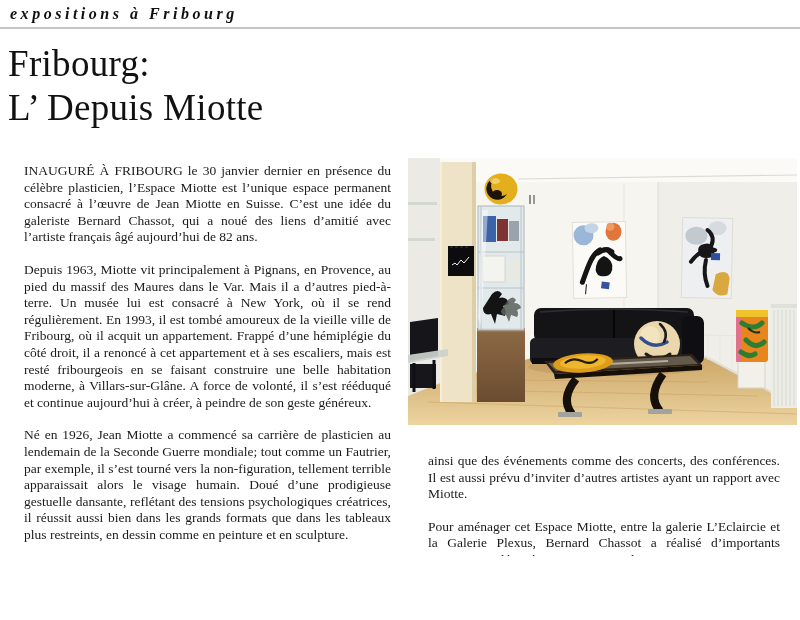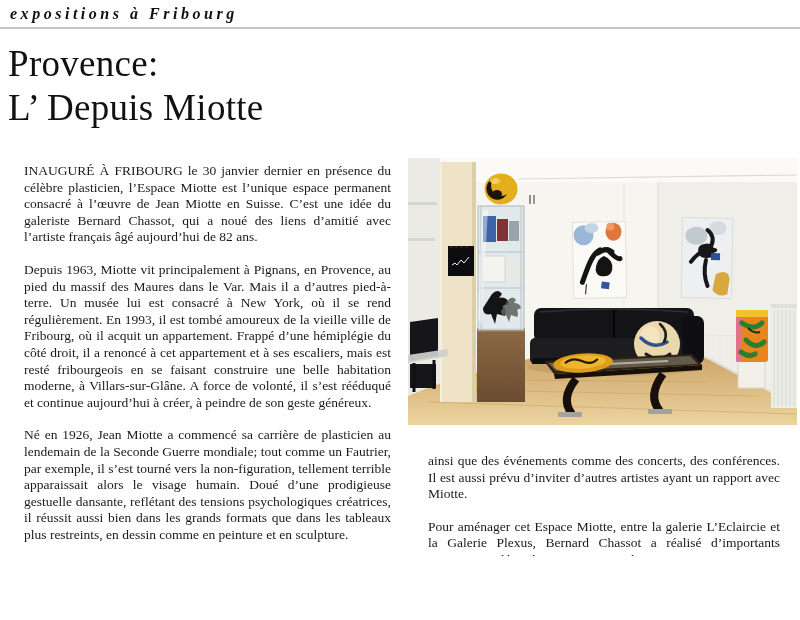--- a/index.html
+++ b/index.html
@@ -36,21 +36,21 @@
 </style>
 </head>
 <body>
 
 <div class="page">
 
   <div class="kicker">expositions à Fribourg</div>
   <div class="rule"></div>
 
   <h1 class="headline">
-    <span>Provence:</span><br>
+    <span>Fribourg:</span><br>
     <span>L’ Depuis Miotte</span>
   </h1>
 
   <div class="col-left">
     <p>INAUGURÉ À FRIBOURG le 30 janvier dernier en présence du célèbre plasticien, l’Espace Miotte est l’unique espace permanent consacré à l’œuvre de Jean Miotte en Suisse. C’est une idée du galeriste Bernard Chassot, qui a noué des liens d’amitié avec l’artiste français âgé aujourd’hui de 82 ans.</p>
     <p>Depuis 1963, Miotte vit principalement à Pignans, en Provence, au pied du massif des Maures dans le Var. Mais il a d’autres pied-à-terre. Un musée lui est consacré à New York, où il se rend régulièrement. En 1993, il est tombé amoureux de la vieille ville de Fribourg, où il acquit un appartement. Frappé d’une hémiplégie du côté droit, il a renoncé à cet appartement et à ses escaliers, mais est resté fribourgeois en se faisant construire une belle habitation moderne, à Villars-sur-Glâne. A force de volonté, il s’est rééduqué et continue aujourd’hui à créer, à peindre de son geste généreux.</p>
     <p>Né en 1926, Jean Miotte a commencé sa carrière de plasticien au lendemain de la Seconde Guerre mondiale; tout comme un Fautrier, par exemple, il s’est tourné vers la non-figuration, tellement terrible apparaissait alors le visage humain. Doué d’une prodigieuse gestuelle dansante, reflétant des tensions psychologiques créatrices, il réussit aussi bien dans les grands formats que dans les tableaux plus restreints, en dessin comme en peinture et en sculpture.</p>
   </div>
 
   <svg class="photo" viewBox="0 0 389 267" preserveAspectRatio="none" aria-hidden="true">

